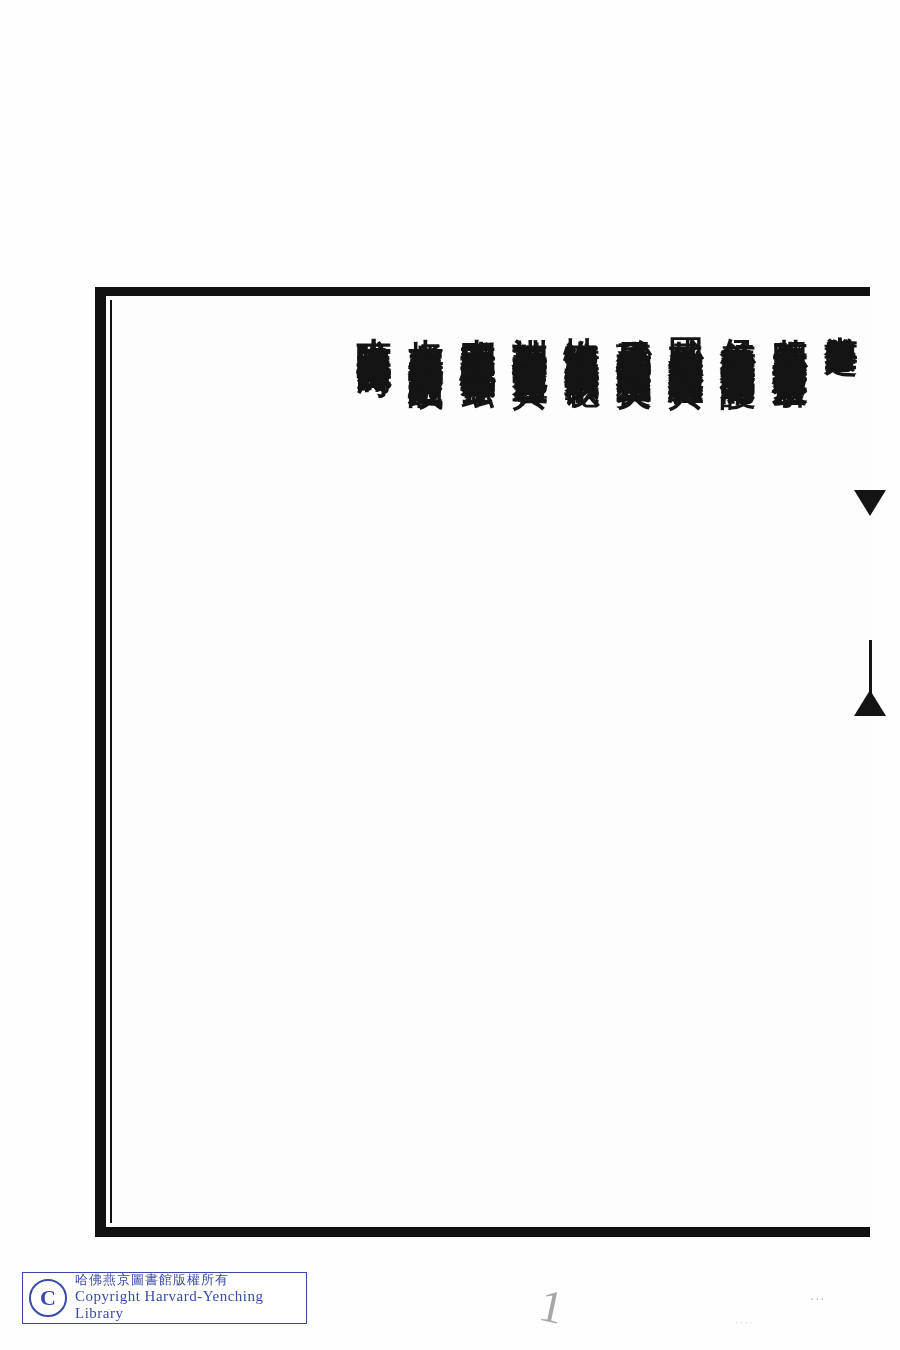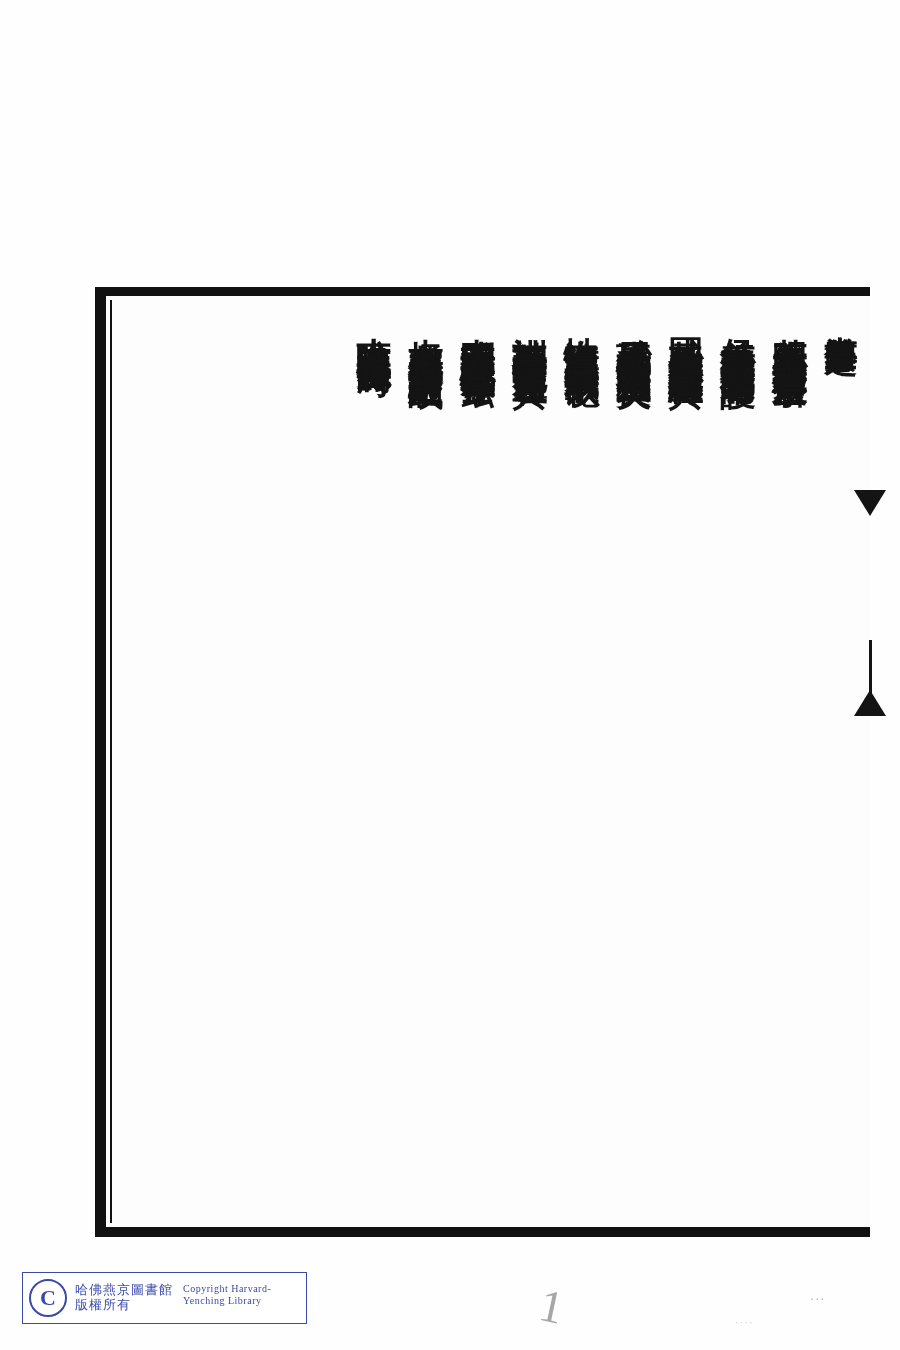--- a/index.html
+++ b/index.html
@@ -128,34 +128,34 @@
     border-radius: 50%;
     color: #3a4aa8;
     font-family: "Liberation Serif", serif;
     font-size: 22px;
     font-weight: 700;
     display: flex; align-items: center; justify-content: center;
     flex: 0 0 auto;
   }
   #stamp .txt {
     display: flex;
-    flex-direction: row;
+    flex-direction: column;
     justify-content: center;
     line-height: 1.15;
   }
   #stamp .cn {
     color: #3a4aa8;
     font-family: "DejaVu Sans", sans-serif;
     font-size: 13px;
     letter-spacing: 1px;
   }
   #stamp .en {
     color: #3a4aa8;
     font-family: "Liberation Serif", serif;
-    font-size: 10px;
+    font-size: 15px;
     letter-spacing: 0.5px;
   }
 
   
   #pagemark {
     position: absolute;
     left: 540px;
     top: 1280px;
     font-family: "Liberation Serif", serif;
     font-size: 46px;

